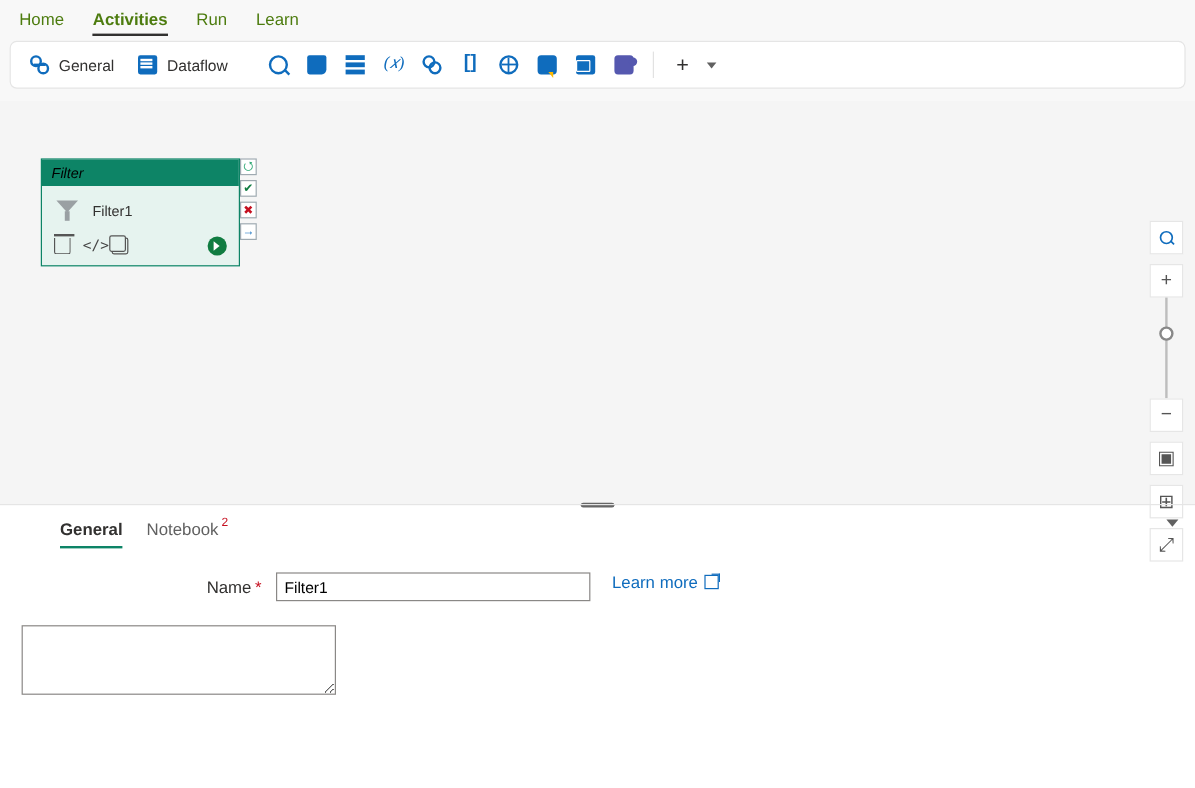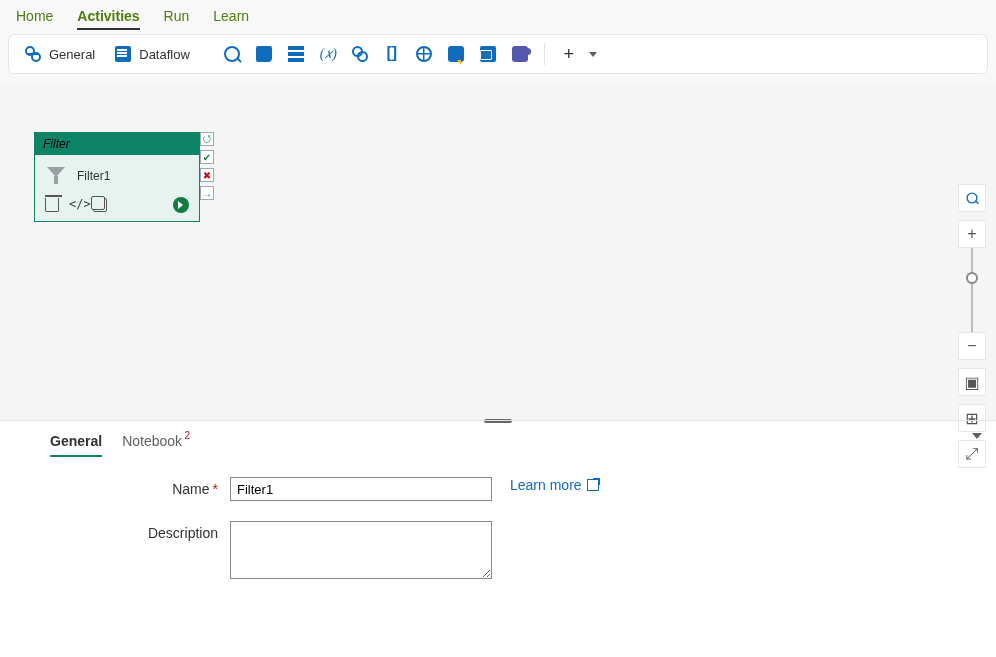--- a/index.html
+++ b/index.html
@@ -303,16 +303,15 @@
       <span>Name</span><span class="req">*</span>
     </div>
     <input class="form-input" type="text" value="Filter1" style="">
     <a class="learn-more">
       <span>Learn more</span>
       <span class="ext-icon"></span>
     </a>
   </div>
 
   <div class="form-row">
-    <div class="form-label">Description</div>
     <textarea class="form-textarea" style=""></textarea>
   </div>
 </div>
 
 </body></html>

